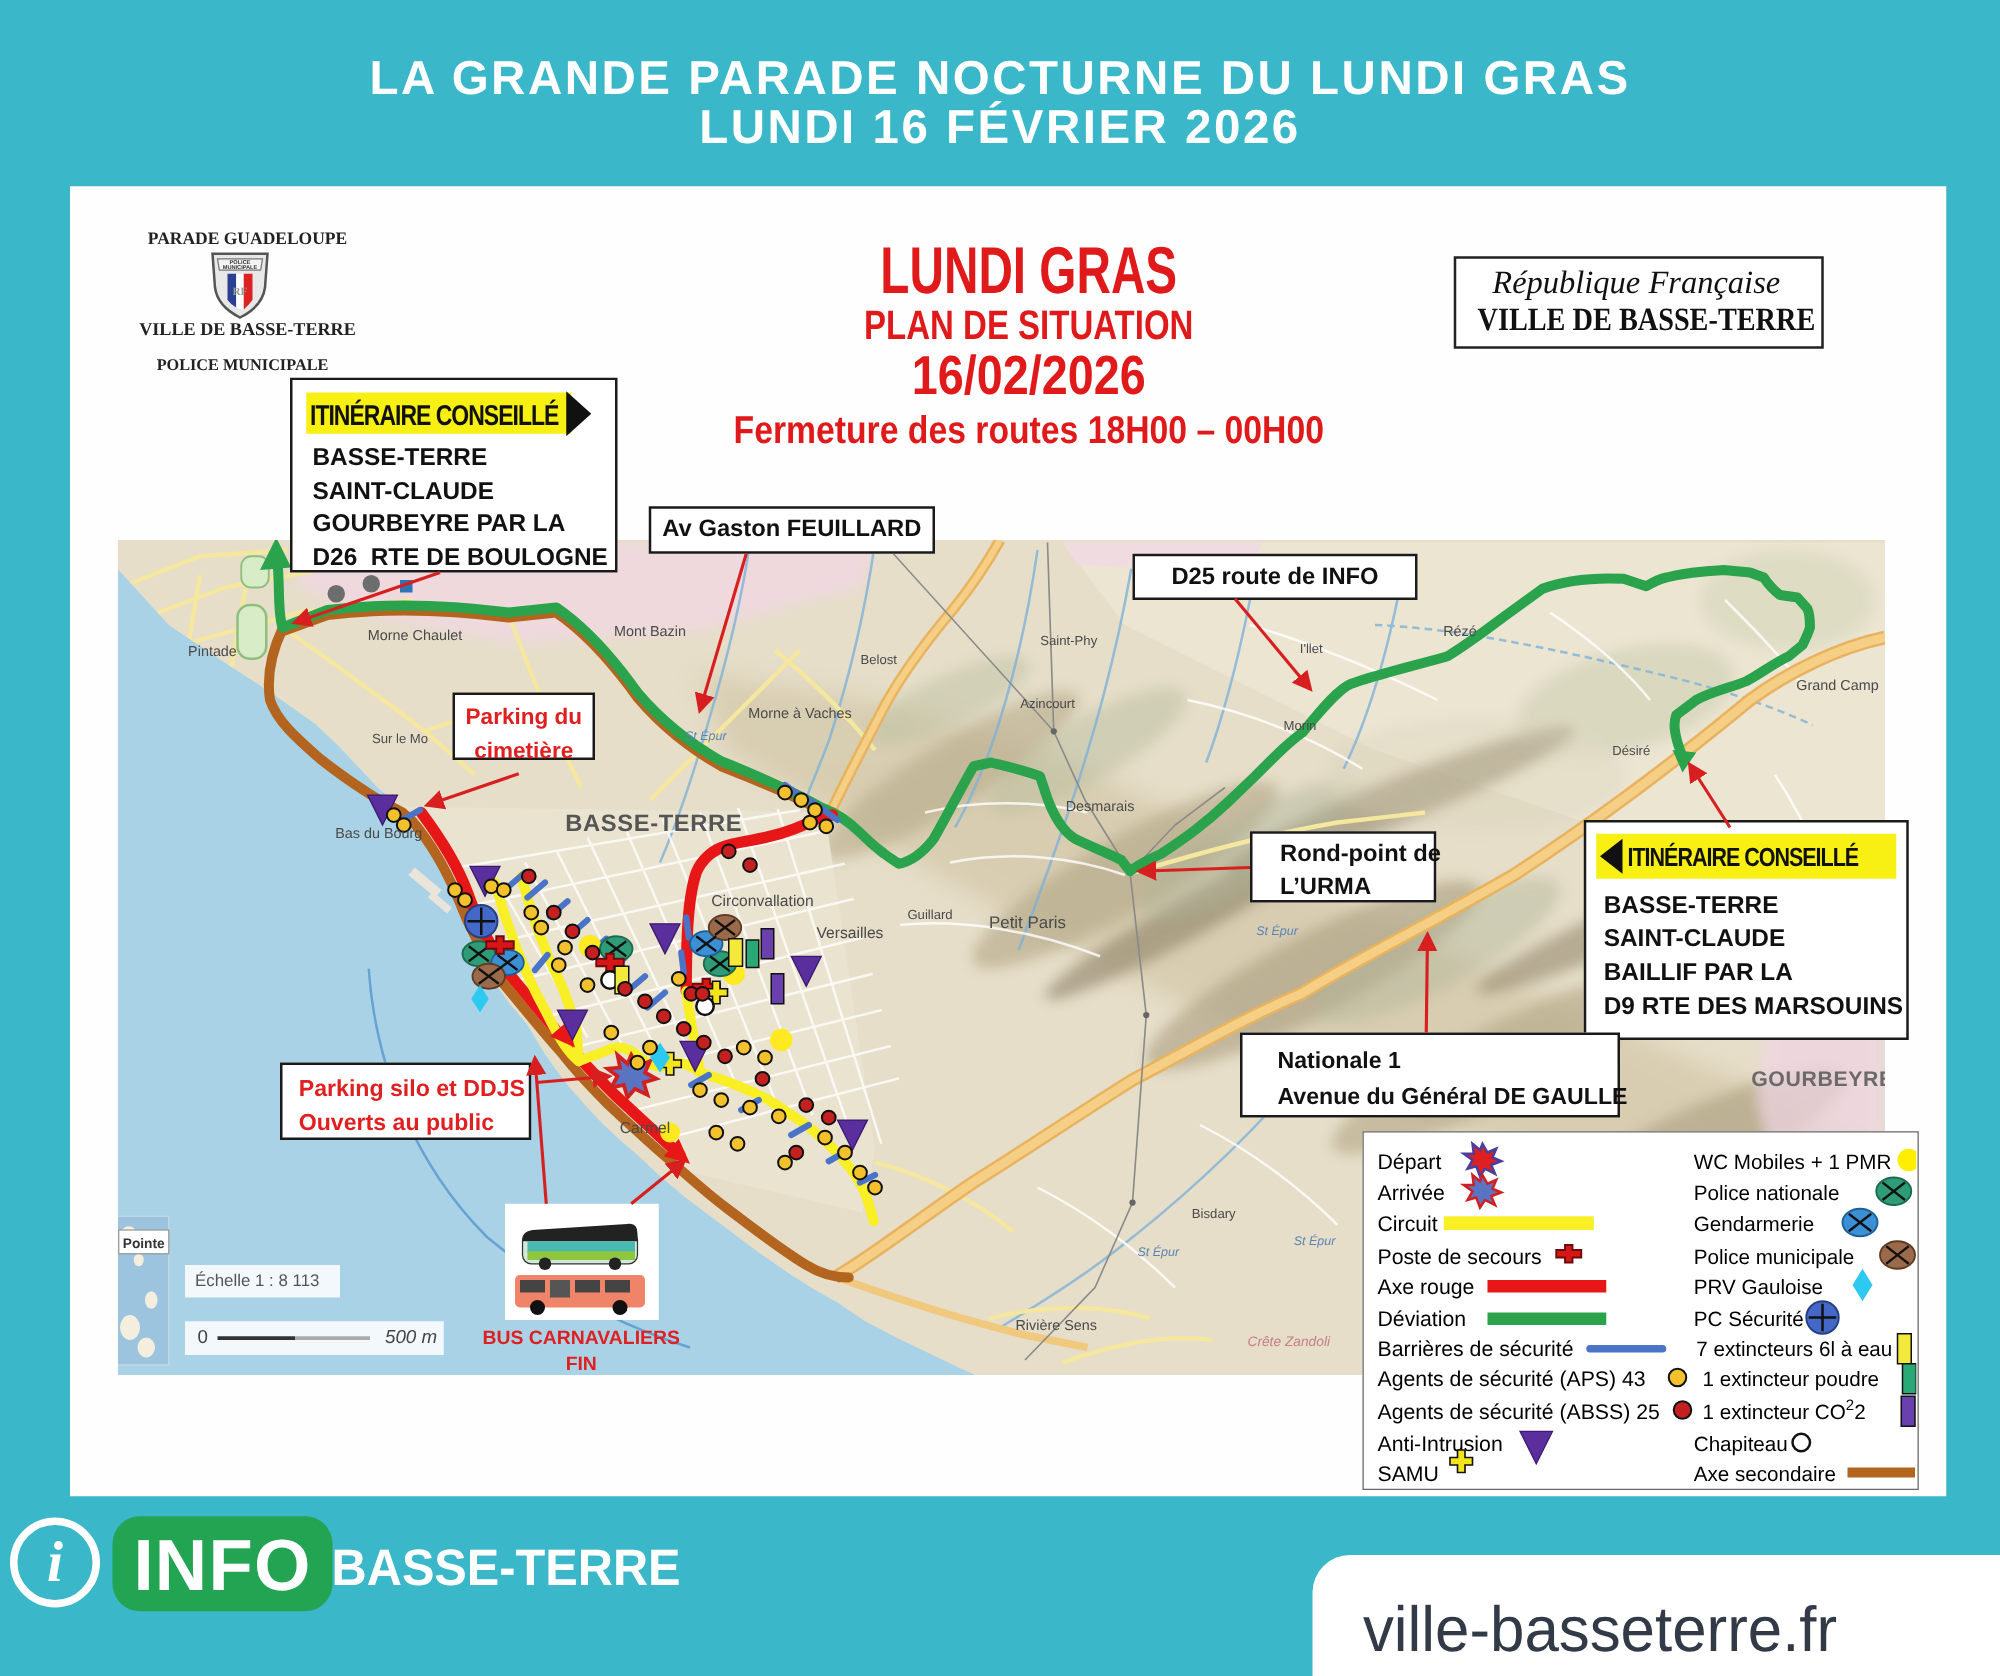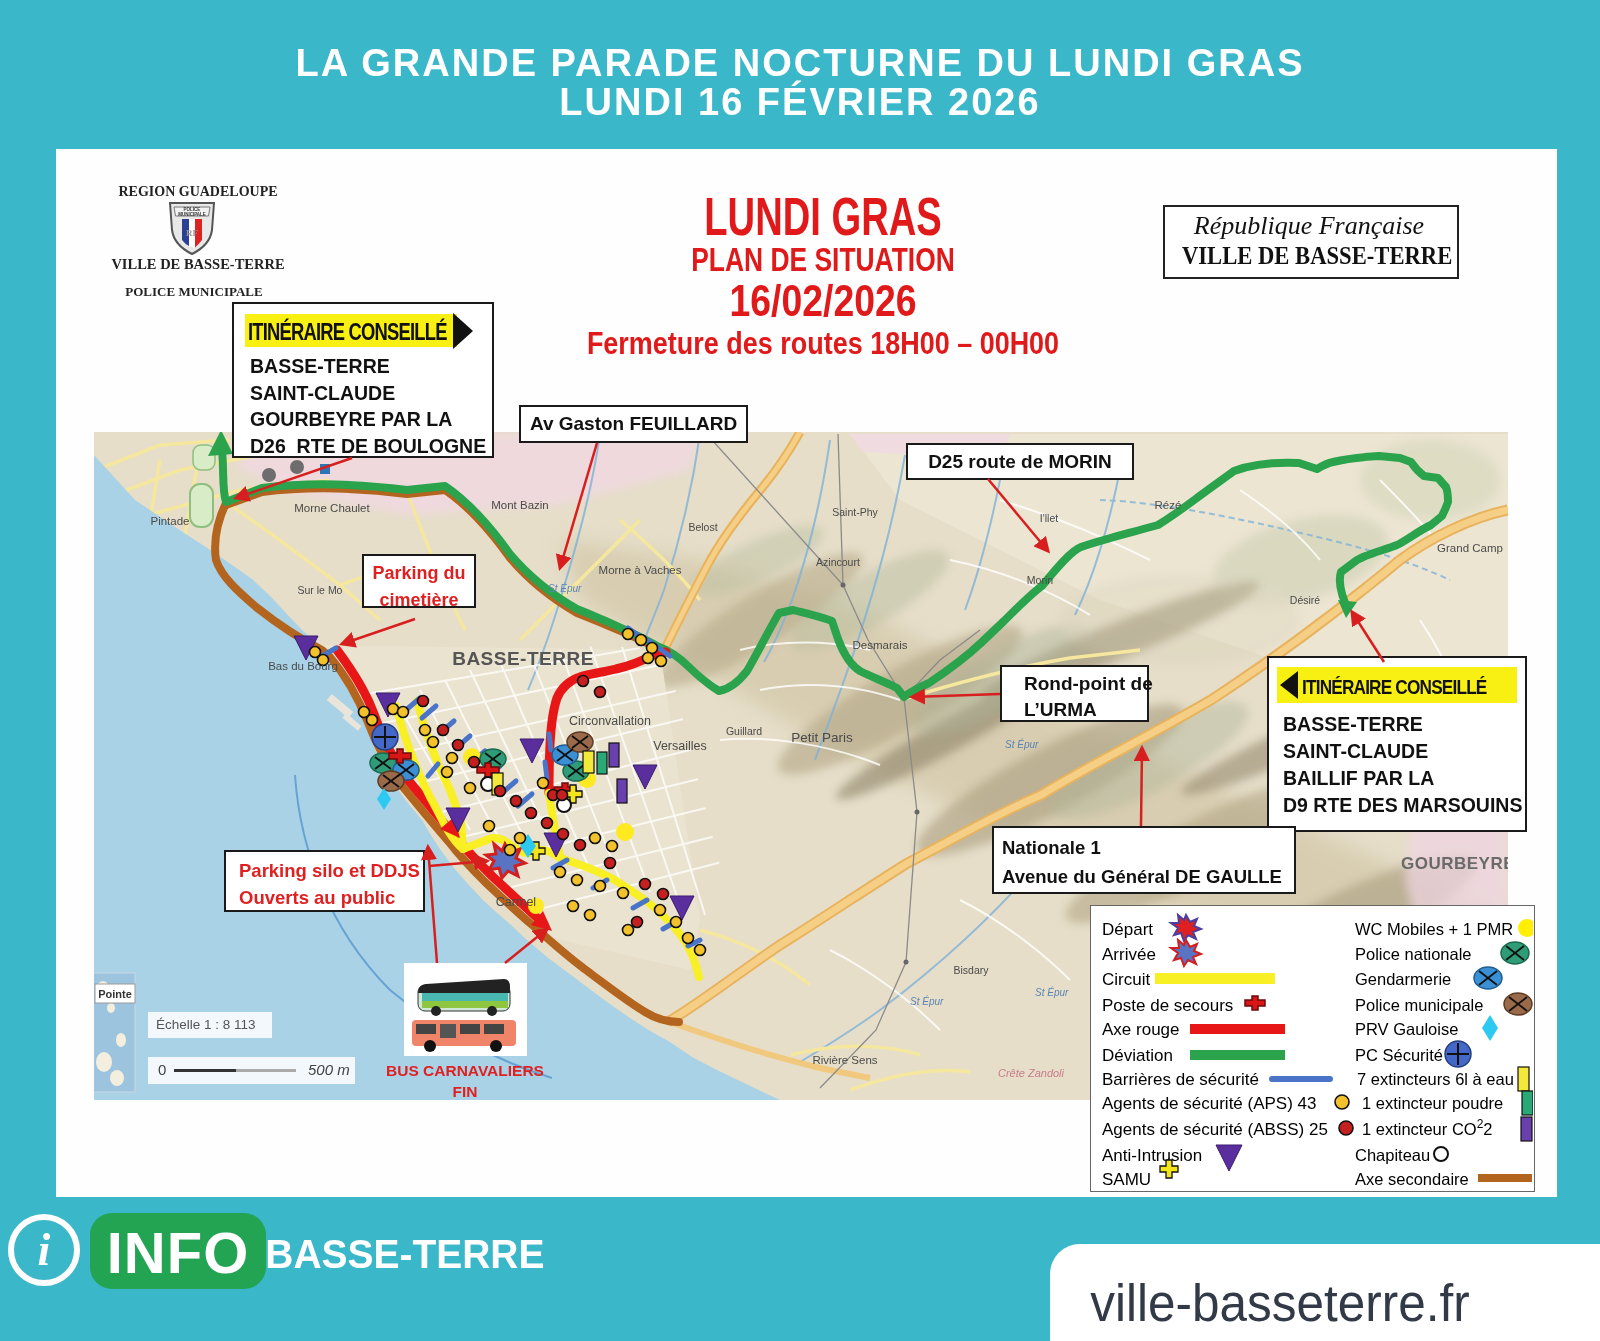--- a/index.html
+++ b/index.html
@@ -13,21 +13,21 @@
   .box{background:#fff;border:2px solid #1a1a1a;}
   .lbl{font-weight:bold;color:#111;white-space:nowrap;}
   .nw{white-space:nowrap;}
 </style>
 </head>
 <body>
 <div class="abs title" style="top:42px;left:0;">LA GRANDE PARADE NOCTURNE DU LUNDI GRAS</div>
 <div class="abs title" style="top:81px;left:0;">LUNDI 16 FÉVRIER 2026</div>
 <div class="abs card"></div>
 
-<div class="abs serif nw" style="left:78px;top:184px;width:240px;text-align:center;font-weight:bold;font-size:14px;color:#222;">REGION GUADELOUPE</div>
+<div class="abs serif nw" style="left:78px;top:184px;width:240px;text-align:center;font-weight:bold;font-size:14px;color:#222;">PARADE GUADELOUPE</div>
 <svg class="abs" style="left:168px;top:200px;" width="48" height="56" viewBox="0 0 48 56">
   <path d="M2 3 L46 3 L44 30 Q42 45 24 54 Q6 45 4 30 Z" fill="#e8e8e8" stroke="#555" stroke-width="2"></path>
   <path d="M6 7 L42 7 L40.5 16 L7.5 16 Z" fill="#f2f2f2" stroke="#777" stroke-width="1"></path>
   <text x="24" y="11" font-size="4.5" text-anchor="middle" fill="#333" font-weight="bold">POLICE</text>
   <text x="24" y="15.5" font-size="4.5" text-anchor="middle" fill="#333" font-weight="bold">MUNICIPALE</text>
   <path d="M14 19 L21 19 L21 46 Q17 44 14 40 Z" fill="#2b3f93"></path>
   <path d="M21 19 L27 19 L27 47.5 Q24 47.5 21 46 Z" fill="#fff"></path>
   <path d="M27 19 L34 19 L34 40 Q31 44 27 47.5 Z" fill="#d22"></path>
   <text x="24" y="36" font-size="9" text-anchor="middle" fill="#999" font-weight="bold" font-family="Liberation Serif,serif">RF</text>
 </svg>
@@ -408,24 +408,24 @@
 <div class="abs box" style="left:1267px;top:656px;width:256px;height:172px;z-index:30;">
   <div style="position:absolute;left:8px;top:9px;width:240px;height:36px;background:#f8f012;"></div>
   <svg style="position:absolute;left:10px;top:12px;" width="20" height="30">
       <polygon points="19,1 1,15 19,29" fill="#111"></polygon>
     </svg>
   <div class="nw" style="position:absolute;left:33px;top:17px;font-weight:bold;font-size:21px;letter-spacing:-1px;color:#111;transform:scaleX(.82);transform-origin:left;">ITINÉRAIRE CONSEILLÉ</div>
   <div class="nw" style="position:absolute;left:14px;top:53px;font-weight:bold;font-size:19.5px;line-height:27px;color:#111;">BASSE-TERRE<br>SAINT-CLAUDE<br>BAILLIF PAR LA<br>D9 RTE DES MARSOUINS</div>
 </div>
 
 <div class="abs box lbl" style="left:519px;top:405px;width:225px;height:34px;text-align:center;font-size:19px;line-height:34px;z-index:30;">Av Gaston FEUILLARD</div>
-<div class="abs box lbl" style="left:906px;top:443px;width:224px;height:33px;text-align:center;font-size:19px;line-height:33px;z-index:30;">D25 route de MORIN</div>
+<div class="abs box lbl" style="left:906px;top:443px;width:224px;height:33px;text-align:center;font-size:19px;line-height:33px;z-index:30;">D25 route de INFO</div>
 <div class="abs box" style="left:362px;top:554px;width:114px;height:54px;text-align:center;z-index:30;font-weight:bold;font-size:18px;line-height:27px;color:#e02020;padding-top:4px;box-sizing:border-box;white-space:nowrap;">Parking du<br>cimetière</div>
 <div class="abs box nw" style="left:1000px;top:665px;width:149px;height:57px;z-index:30;font-weight:bold;font-size:19px;line-height:26px;color:#111;padding-left:22px;box-sizing:border-box;padding-top:4px;">Rond-point de<br>L’URMA</div>
-<div class="abs box nw" style="left:992px;top:826px;width:304px;height:68px;z-index:30;font-weight:bold;font-size:18.5px;line-height:29px;color:#111;padding-left:8px;box-sizing:border-box;padding-top:5px;">Nationale 1<br>Avenue du Général DE GAULLE</div>
+<div class="abs box nw" style="left:992px;top:826px;width:304px;height:68px;z-index:30;font-weight:bold;font-size:18.5px;line-height:29px;color:#111;padding-left:28px;box-sizing:border-box;padding-top:5px;">Nationale 1<br>Avenue du Général DE GAULLE</div>
 <div class="abs box nw" style="left:224px;top:850px;width:201px;height:62px;z-index:30;font-weight:bold;font-size:18.5px;line-height:27px;color:#e02020;padding-left:13px;box-sizing:border-box;padding-top:5px;">Parking silo et DDJS<br>Ouverts au public</div>
 
 <div class="abs" style="left:1090px;top:905px;width:443px;height:285px;background:#fff;border:1px solid #666;z-index:30;"></div>
 <svg class="abs" style="left:1090px;top:905px;z-index:31;" width="443" height="285" viewBox="0 0 443 285">
  <g font-family="Liberation Sans,sans-serif" font-size="17" fill="#000">
   <text x="12" y="30">Départ</text>
   <text x="12" y="55">Arrivée</text>
   <text x="12" y="80">Circuit</text>
   <text x="12" y="106">Poste de secours</text>
   <text x="12" y="130">Axe rouge</text>

